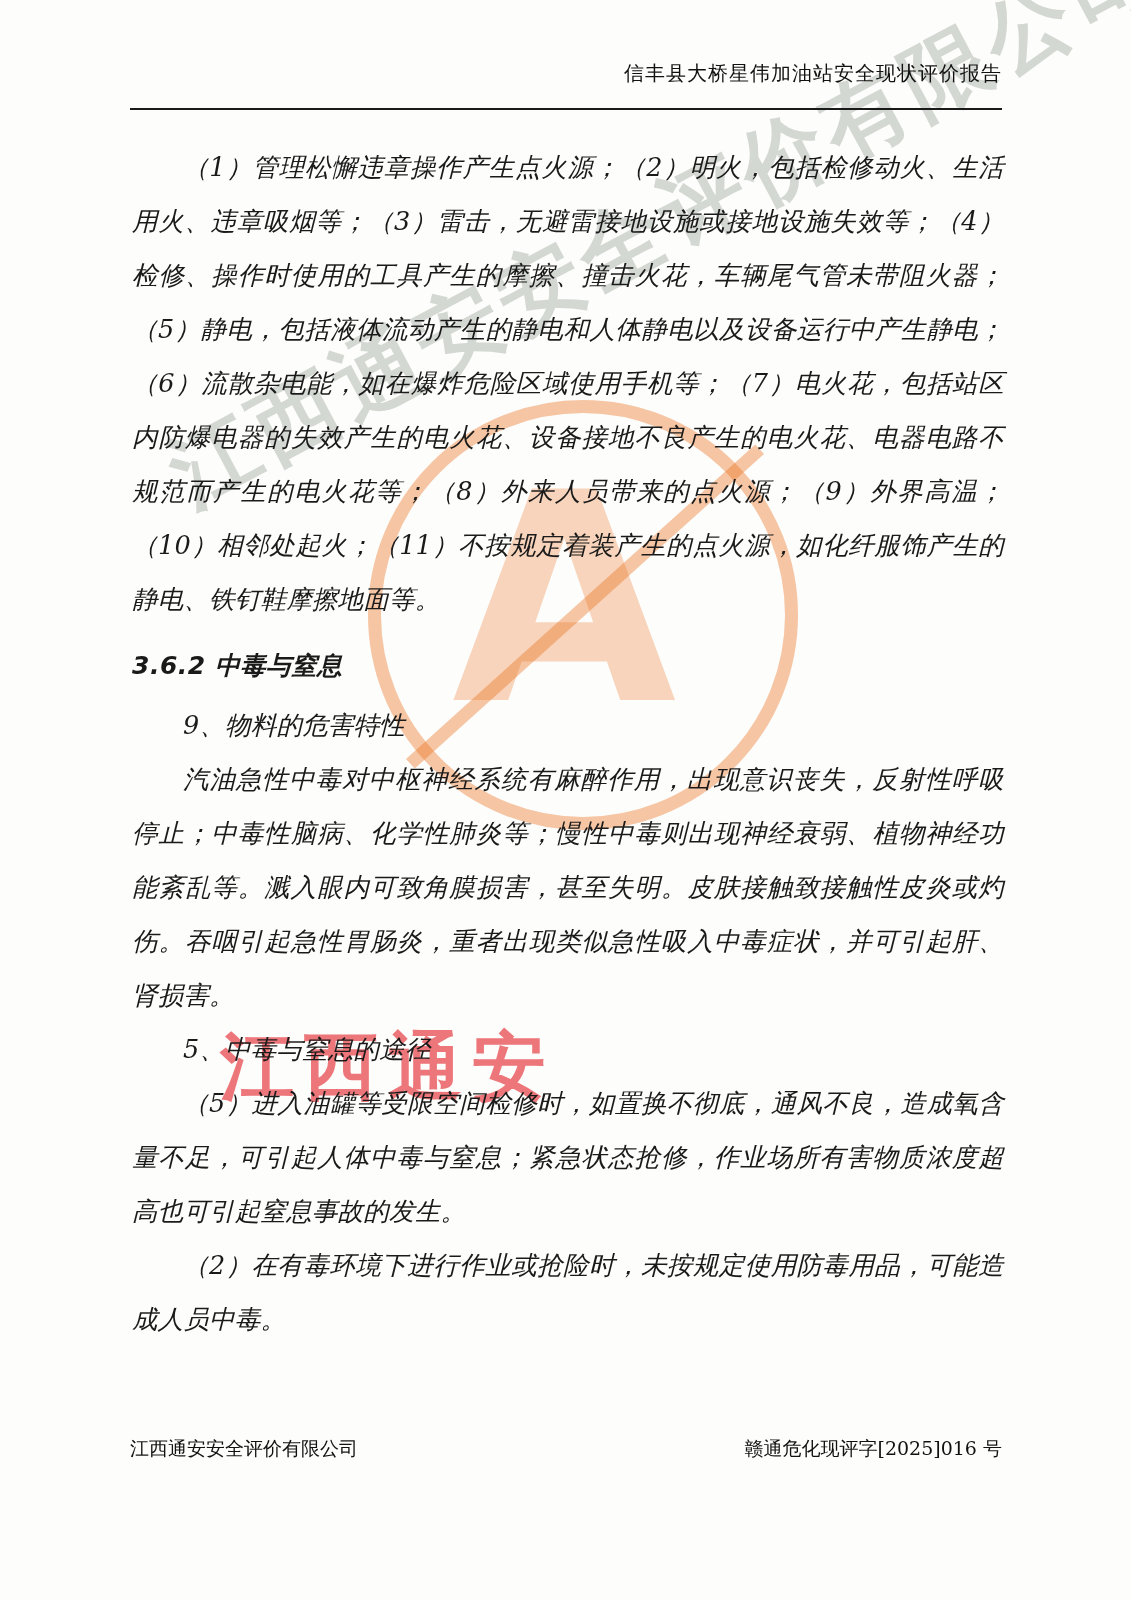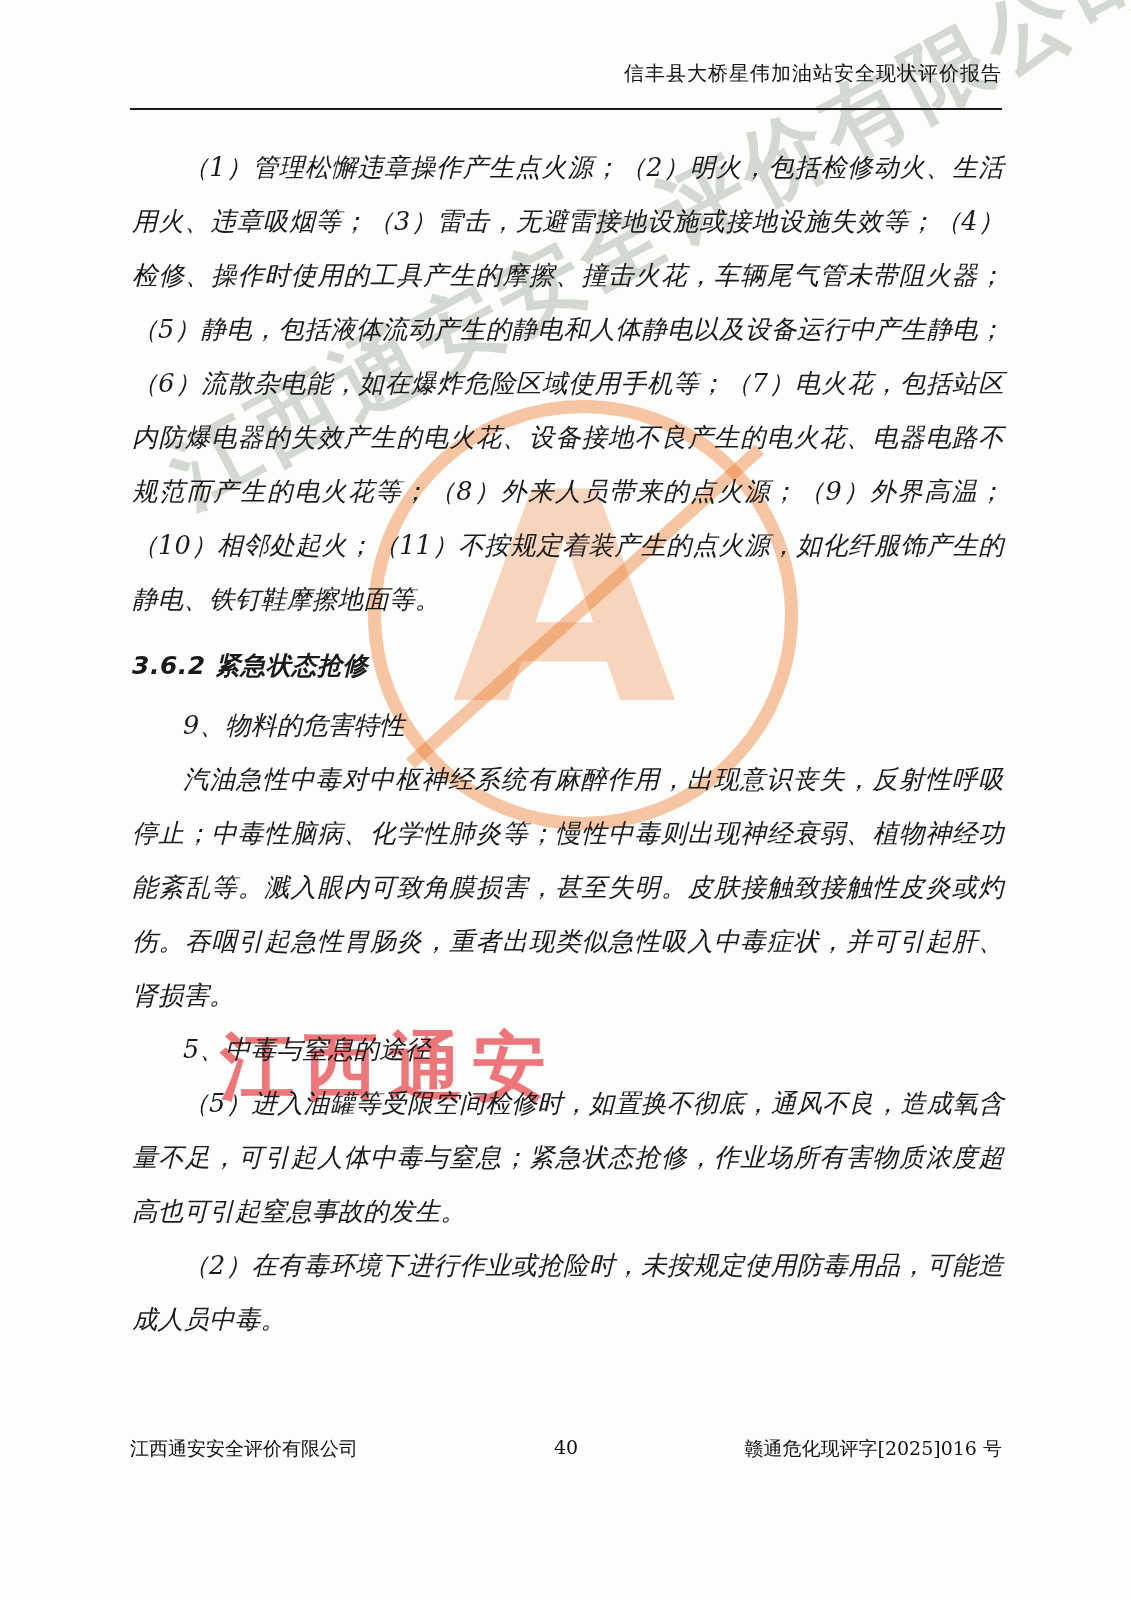--- a/index.html
+++ b/index.html
@@ -170,34 +170,33 @@
 
   <div class="header">
     <div class="header-title">信丰县大桥星伟加油站安全现状评价报告</div>
   </div>
   <div class="header-rule"></div>
 
   <div class="content">
 
     <p class="body-par">（1）管理松懈违章操作产生点火源；（2）明火，包括检修动火、生活用火、违章吸烟等；（3）雷击，无避雷接地设施或接地设施失效等；（4）检修、操作时使用的工具产生的摩擦、撞击火花，车辆尾气管未带阻火器；（5）静电，包括液体流动产生的静电和人体静电以及设备运行中产生静电；（6）流散杂电能，如在爆炸危险区域使用手机等；（7）电火花，包括站区内防爆电器的失效产生的电火花、设备接地不良产生的电火花、电器电路不规范而产生的电火花等；（8）外来人员带来的点火源；（9）外界高温；（10）相邻处起火；（11）不按规定着装产生的点火源，如化纤服饰产生的静电、铁钉鞋摩擦地面等。</p>
 
-    <h3 class="section-head">3.6.2 紧急状态抢修</h3>
+    <h3 class="section-head">3.6.2 中毒与窒息</h3>
 
     <p class="body-par">9、物料的危害特性</p>
 
     <p class="body-par">汽油急性中毒对中枢神经系统有麻醉作用，出现意识丧失，反射性呼吸停止；中毒性脑病、化学性肺炎等；慢性中毒则出现神经衰弱、植物神经功能紊乱等。溅入眼内可致角膜损害，甚至失明。皮肤接触致接触性皮炎或灼伤。吞咽引起急性胃肠炎，重者出现类似急性吸入中毒症状，并可引起肝、肾损害。</p>
 
 
     <p class="body-par">5、中毒与窒息的途径</p>
 
     <p class="body-par">（5）进入油罐等受限空间检修时，如置换不彻底，通风不良，造成氧含量不足，可引起人体中毒与窒息；紧急状态抢修，作业场所有害物质浓度超高也可引起窒息事故的发生。</p>
 
     <p class="body-par">（2）在有毒环境下进行作业或抢险时，未按规定使用防毒用品，可能造成人员中毒。</p>
 
   </div>
 
   <div class="footer">
     <div class="footer-left">江西通安安全评价有限公司</div>
-    <div class="footer-center">40</div>
     <div class="footer-right">赣通危化现评字[2025]016 号</div>
   </div>
 
 </div>
 
 </body></html>

